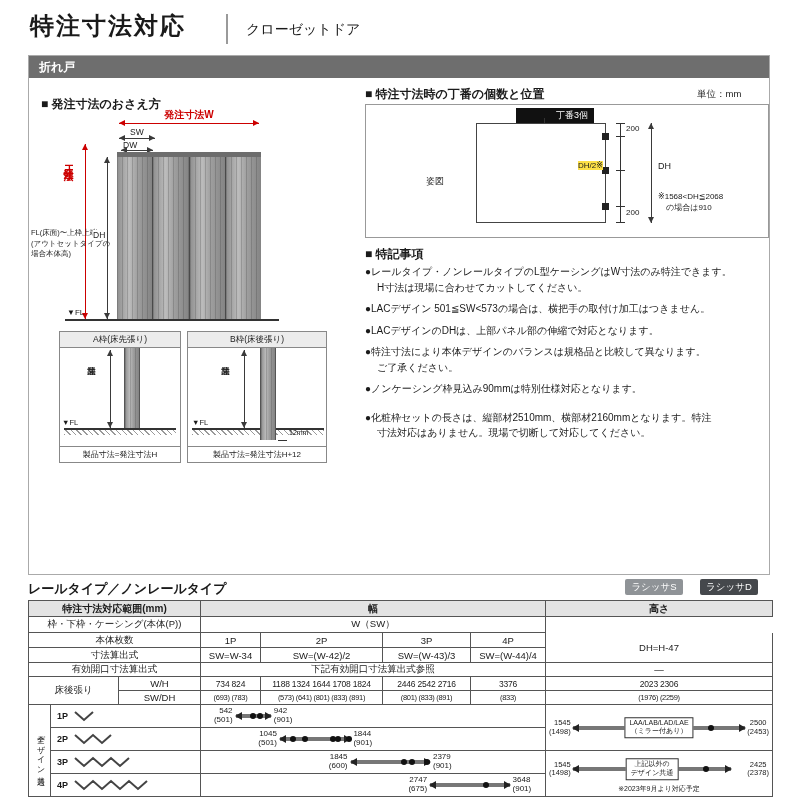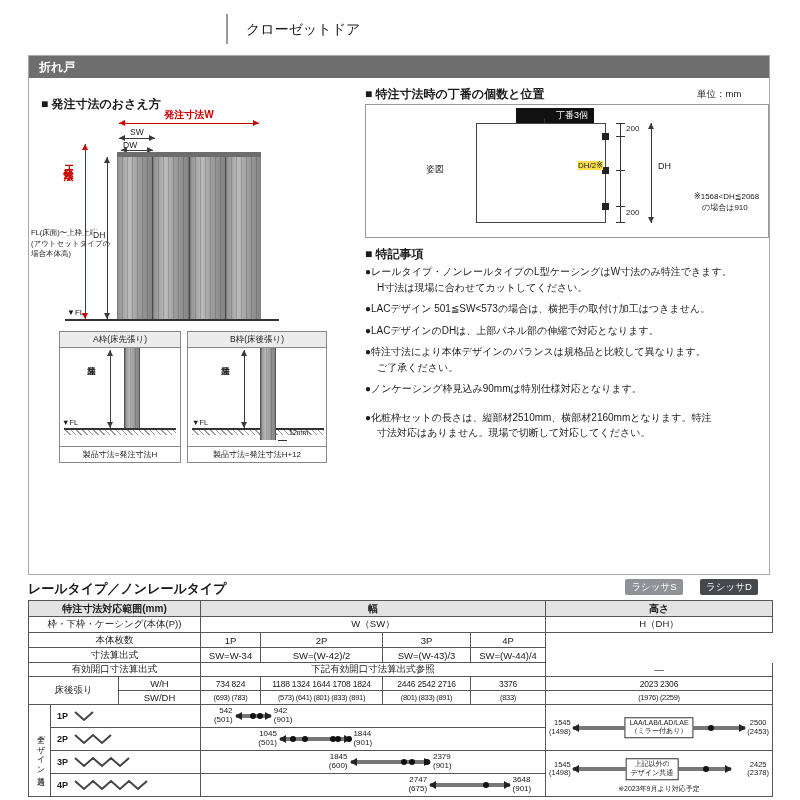--- a/index.html
+++ b/index.html
@@ -90,20 +90,21 @@
   .hbar::after{content:"";position:absolute;right:-1px;top:-2px;border-top:4px solid transparent;border-bottom:4px solid transparent;border-left:7px solid #222;}
   .design-box{position:absolute;left:50%;top:50%;transform:translate(-50%,-50%);background:#fff;border:1px solid #333;
               font-size:7px;line-height:1.25;padding:1px 4px;white-space:pre-line;z-index:2;text-align:center;}
   .h-note{position:absolute;left:0;right:0;bottom:2px;font-size:7px;text-align:center;}
 </style>
 </head>
 <body>
 
 <div class="page">
 
+  <div class="abs page-title" style="left:30px;top:10px;">特注寸法対応</div>
   <div class="abs title-divider" style="left:226px;top:14px;"></div>
   <div class="abs page-subtitle" style="left:246px;top:21px;">クローゼットドア</div>
 
   <div class="abs main-box" style="left:28px;top:55px;">
     <div class="section-bar">折れ戸</div>
     <div class="content">
 
       <div class="abs h2" style="left:12px;top:18px;">■ 発注寸法のおさえ方</div>
       <div class="abs h2" style="left:336px;top:8px;">■ 特注寸法時の丁番の個数と位置</div>
       <div class="abs unit" style="left:668px;top:10px;">単位：mm</div>
@@ -156,39 +157,39 @@
           <div class="arr-v gray-c" style="left:56px;top:2px;height:78px;"></div>
           <div class="abs s75" style="left:4px;top:70px;">▼FL</div>
           <div class="abs tick" style="left:90px;top:80px;"></div>
           <div class="abs tick" style="left:90px;top:92px;"></div>
           <div class="abs s7" style="left:101px;top:81px;">12mm</div>
         </div>
         <div class="frame-caption">製品寸法=発注寸法H+12</div>
       </div>
 
       <div class="abs hinge-box" style="left:336px;top:26px;">
-        <div class="abs s9" style="left:60px;top:58px;">姿図</div>
+        <div class="abs s9" style="left:60px;top:70px;">姿図</div>
         <div class="abs hinge-count" style="left:150px;top:3px;padding-left:40px;">丁番3個</div>
         <div class="abs vline" style="left:178px;top:13px;height:5px;"></div>
         <div class="abs door-outline" style="left:110px;top:18px;width:130px;height:100px;"></div>
         <div class="abs hinge-sq" style="left:236px;top:28px;"></div>
         <div class="abs hinge-sq" style="left:236px;top:62px;"></div>
         <div class="abs hinge-sq" style="left:236px;top:98px;"></div>
         <div class="abs vline" style="left:254px;top:18px;height:100px;"></div>
         <div class="abs tick" style="left:250px;top:18px;"></div>
         <div class="abs tick" style="left:250px;top:31px;"></div>
         <div class="abs tick" style="left:250px;top:65px;"></div>
         <div class="abs tick" style="left:250px;top:101px;"></div>
         <div class="abs tick" style="left:250px;top:117px;"></div>
         <div class="abs s8" style="left:260px;top:19px;">200</div>
         <div class="abs s8" style="left:212px;top:56px;background:#fde047;"><span>DH/2</span><span>※</span></div>
         <div class="abs s8" style="left:260px;top:103px;">200</div>
         <div class="arr-v gray-c" style="left:285px;top:18px;height:100px;"></div>
         <div class="abs s9" style="left:292px;top:56px;background:#fff;">DH</div>
-        <div class="abs s8 pre" style="left:292px;top:86px;background:#fff;line-height:1.4;margin-left:36px;">※1568&lt;DH≦2068
+        <div class="abs s8 pre" style="left:292px;top:86px;background:#fff;line-height:1.4;">※1568&lt;DH≦2068
 　の場合は910</div>
       </div>
 
       <div class="abs h2" style="left:336px;top:168px;">■ 特記事項</div>
       <div class="abs notes-list" style="left:336px;top:186px;">
         <div class="note-item">●レールタイプ・ノンレールタイプのL型ケーシングはW寸法のみ特注できます。
 H寸法は現場に合わせてカットしてください。</div>
         <div class="note-item">●LACデザイン 501≦SW&lt;573の場合は、横把手の取付け加工はつきません。</div>
         <div class="note-item">●LACデザインのDHは、上部パネル部の伸縮で対応となります。</div>
         <div class="note-item">●特注寸法により本体デザインのバランスは規格品と比較して異なります。
@@ -206,27 +207,27 @@
   <div class="badge badge-d" style="left:700px;top:579px;">ラシッサD</div>
 
   <div class="spec-table">
 
     <div class="tcell thead" style="grid-column:1 / span 3;grid-row:1;">特注寸法対応範囲(mm)</div>
     <div class="tcell thead" style="grid-column:4 / span 4;grid-row:1;">幅</div>
     <div class="tcell s85" style="grid-column:1 / span 3;grid-row:2;">枠・下枠・ケーシング(本体(P))</div>
 
     <div class="tcell thead" style="grid-column:8;grid-row:1;">高さ</div>
     <div class="tcell" style="grid-column:4 / span 4;grid-row:2;">W（SW）</div>
-    <div class="tcell" style="grid-column:8;grid-row:2;">H（DH）</div>
 
     <div class="tcell s9" style="grid-column:1 / span 3;grid-row:3;">本体枚数</div>
     <div class="tcell s9" style="grid-column: 4;grid-row:3;">1P</div>
     <div class="tcell s9" style="grid-column:5;grid-row:3;">2P</div>
     <div class="tcell s9" style="grid-column:6;grid-row:3;">3P</div>
     <div class="tcell s9" style="grid-column:7;grid-row:3;">4P</div>
+    <div class="tcell s9" style="grid-column:8;grid-row:3 / span 2;">DH=H-47</div>
 
     <div class="tcell s9" style="grid-column:1 / span 3;grid-row:4;">寸法算出式</div>
     <div class="tcell s8" style="grid-column:4;grid-row:4;">SW=W-34</div>
     <div class="tcell s8" style="grid-column:5;grid-row:4;">SW=(W-42)/2</div>
     <div class="tcell s8" style="grid-column:6;grid-row:4;">SW=(W-43)/3</div>
     <div class="tcell s8" style="grid-column:7;grid-row:4;">SW=(W-44)/4</div>
 
     <div class="tcell s9" style="grid-column:1 / span 3;grid-row:5;">有効開口寸法算出式</div>
     <div class="tcell s9" style="grid-column:4 / span 4;grid-row:5;">下記有効開口寸法算出式参照</div>
     <div class="tcell s9" style="grid-column:8;grid-row:5;">—</div>

